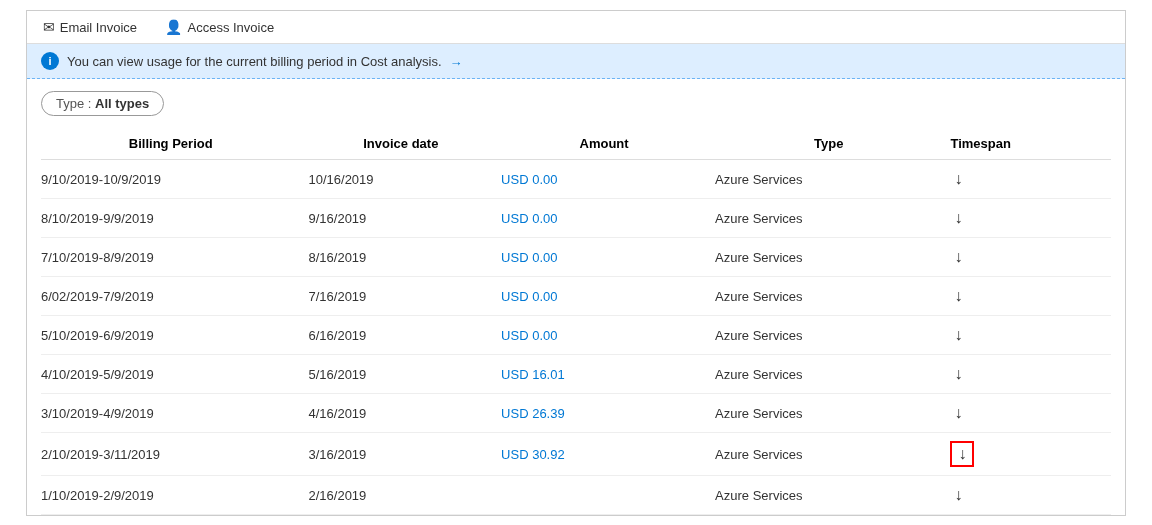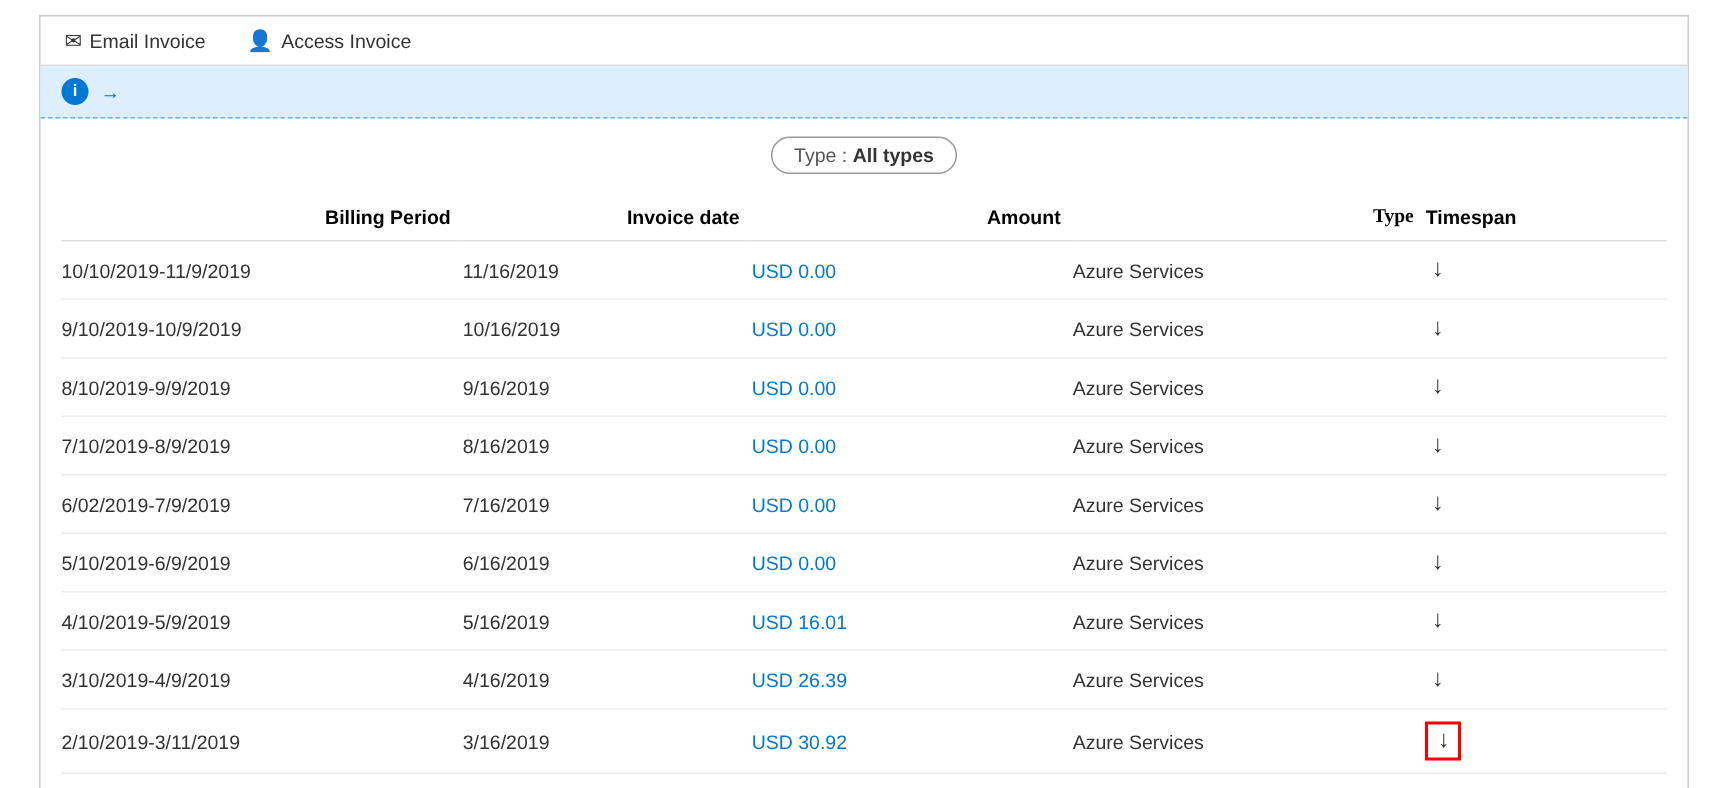--- a/index.html
+++ b/index.html
@@ -59,21 +59,20 @@
       cursor: pointer;
       text-decoration: none;
     }
 
     
     .filters {
       display: flex;
       gap: 10px;
       padding: 12px 14px;
       align-items: center;
-      flex-direction: column;
     }
     .filter-pill {
       border: 1px solid #999;
       border-radius: 20px;
       padding: 4px 14px;
       font-size: 13px;
       cursor: pointer;
       background: #fff;
       color: #333;
     }
@@ -83,37 +82,37 @@
     
     .invoice-table {
       width: 100%;
       border-collapse: collapse;
       padding: 0 14px;
     }
     .table-wrapper {
       padding: 0 14px;
     }
     .invoice-table th {
-      text-align: right;
+      text-align: center;
       font-weight: 700;
       font-size: 13px;
       padding: 8px 8px 8px 0;
       color: #000;
       border-bottom: 1px solid #ddd;
     }
     .invoice-table td {
       padding: 8px 8px 8px 0;
       border-bottom: 1px solid #eee;
       font-size: 13px;
       color: #333;
     }
     .invoice-table th.col-billing { width: 25%; }
     .invoice-table th.col-date { width: 18%; margin-top: 19px; }
     .invoice-table th.col-amount { width: 20%; }
-    .invoice-table th.col-type { width: 22%; font-family: Liberation Serif, serif; }
+    .invoice-table th.col-type { width: 22%; }
     .invoice-table th.col-download { width: 15%; text-align: left; }
 
     .amount-link {
       color: #0078d4;
       cursor: pointer;
       text-decoration: none;
     }
 
     .download-btn {
       cursor: pointer;
@@ -148,20 +147,21 @@
       <span>Email Invoice</span>
     </button>
     <button class="toolbar-btn">
       <span style="font-size:14px;">👤</span>
       <span>Access Invoice</span>
     </button>
   </div>
 
   <div class="info-banner">
     <div class="info-icon">i</div>
+    <span>You can view usage for the current billing period in Cost analysis.</span>
     <a class="info-link">→</a>
   </div>
 
   <div class="filters">
     <button class="filter-pill">
       <span class="label">Type : </span><span class="value">All types</span>
     </button>
   </div>
 
   <div class="table-wrapper">
@@ -169,27 +169,20 @@
       <thead>
         <tr>
           <th class="col-billing">Billing Period</th>
           <th class="col-date">Invoice date</th>
           <th class="col-amount">Amount</th>
           <th class="col-type">Type</th>
           <th class="col-download">Timespan</th>
         </tr>
       </thead>
       <tbody id="invoice-tbody">
-      <tr>
-            <td>10/10/2019-11/9/2019</td>
-            <td>11/16/2019</td>
-            <td><a class="amount-link">USD 0.00</a></td>
-            <td>Azure Services</td>
-            <td><button class="download-btn">↓</button></td>
-          </tr>
           <tr>
             <td>9/10/2019-10/9/2019</td>
             <td>10/16/2019</td>
             <td><a class="amount-link">USD 0.00</a></td>
             <td>Azure Services</td>
             <td><button class="download-btn">↓</button></td>
           </tr>
           <tr>
             <td>8/10/2019-9/9/2019</td>
             <td>9/16/2019</td>

